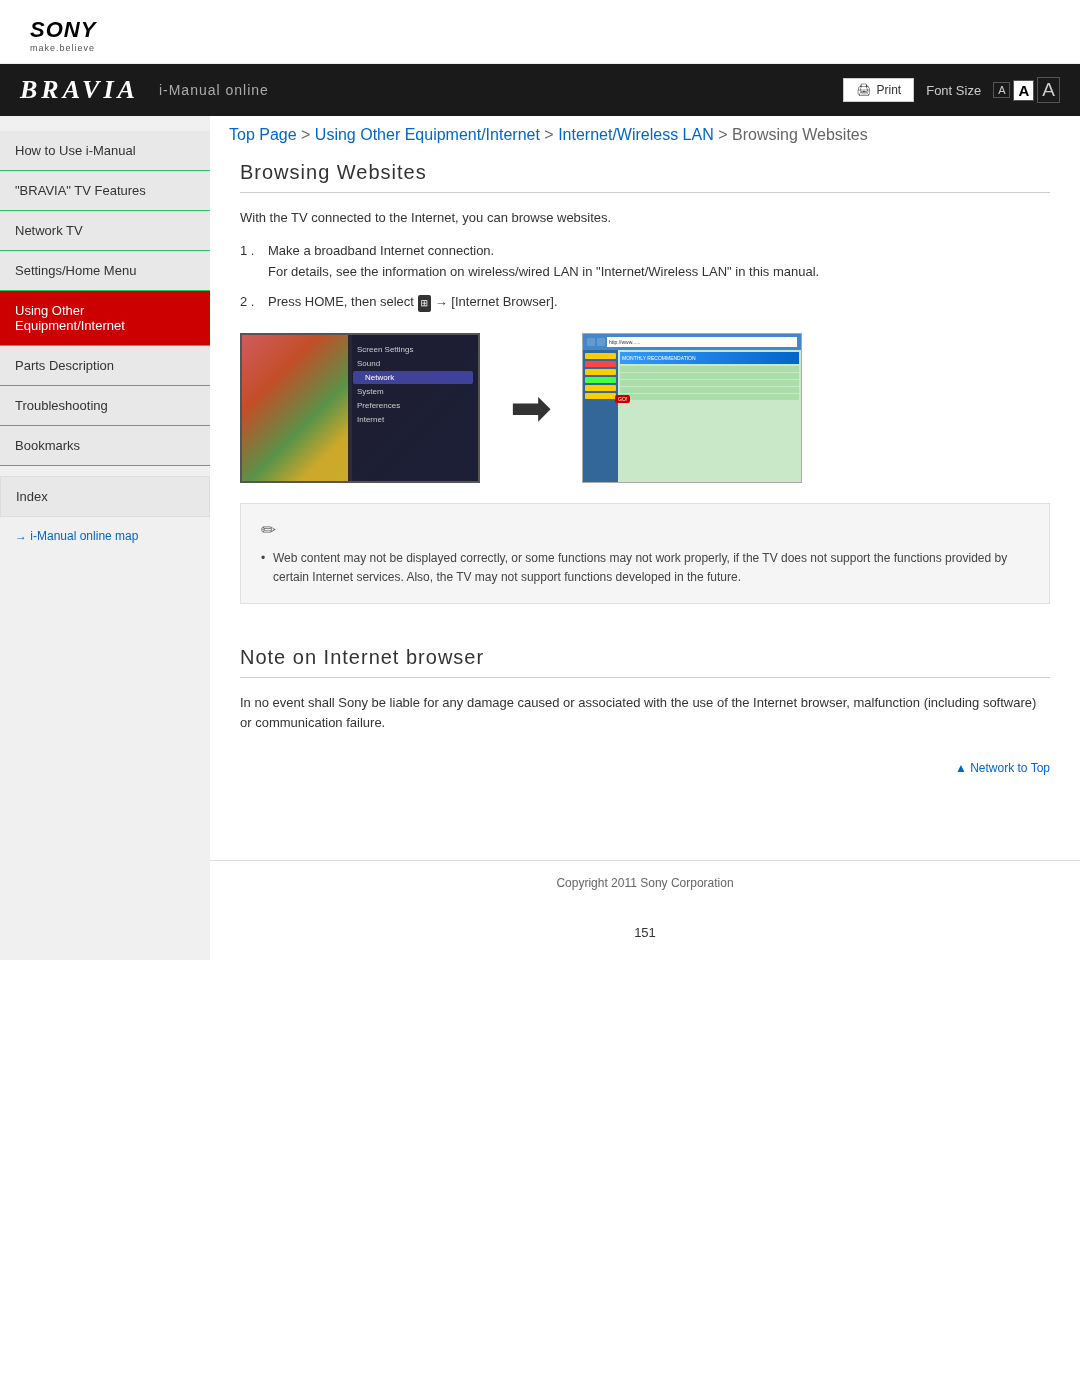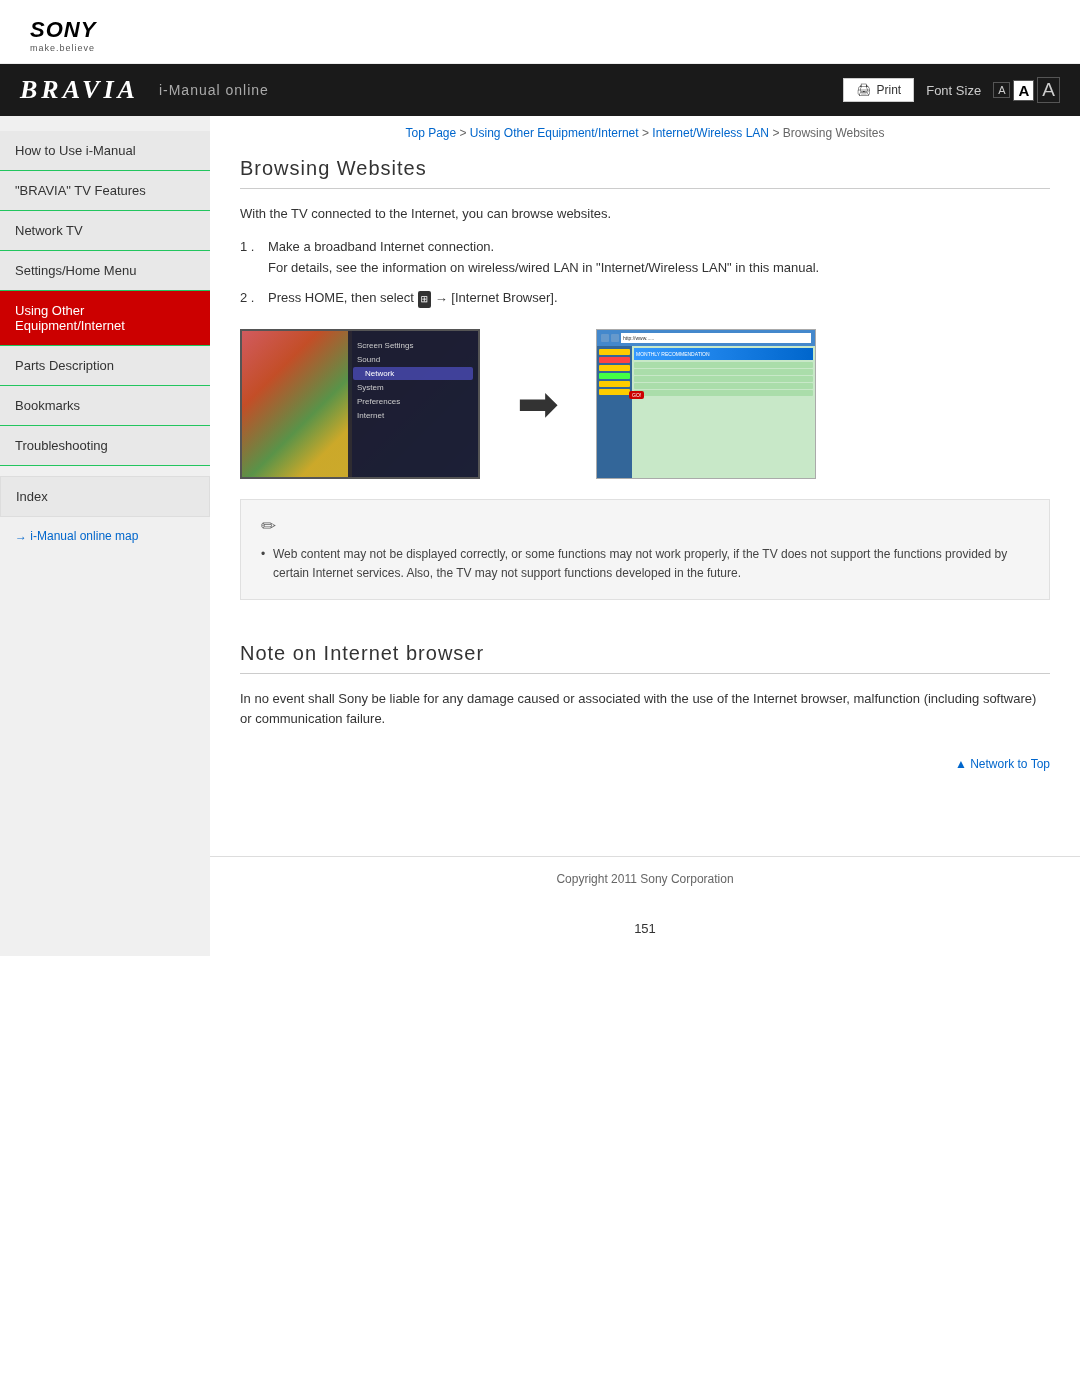--- a/index.html
+++ b/index.html
@@ -158,24 +158,23 @@
       color: #0066cc;
       text-decoration: none;
     }
     .sidebar-map a:before {
       content: "→ ";
     }
 
     
     .breadcrumb {
       padding: 10px 19px 5px;
-      font-size: 12px;
+      font-size: 16px;
       color: #666;
       background: #fff;
-      text-align: center;
     }
     .breadcrumb a {
       color: #0066cc;
       text-decoration: none;
     }
     .breadcrumb span {
       color: #666;
     }
 
     
@@ -219,21 +218,21 @@
     }
     .steps li .step-num {
       min-width: 20px;
       font-weight: normal;
     }
 
     
     .images-row {
       display: flex;
       align-items: center;
-      gap: 28px;
+      gap: 21px;
       margin: 20px 0;
     }
 
     .tv-screenshot {
       width: 240px;
       height: 150px;
       background: linear-gradient(135deg, #1a1a2e 0%, #16213e 50%, #0f3460 100%);
       border: 2px solid #555;
       position: relative;
       overflow: hidden;
@@ -511,24 +510,24 @@
       <li>
         <a href="#">Settings/Home Menu</a>
       </li>
       <li class="active">
         <a href="#">Using Other Equipment/Internet</a>
       </li>
       <li>
         <a href="#">Parts Description</a>
       </li>
       <li>
+        <a href="#">Troubleshooting</a>
+      </li>
+      <li>
         <a href="#">Bookmarks</a>
-      </li>
-      <li>
-        <a href="#">Troubleshooting</a>
       </li>
     </ul>
     <div class="sidebar-index">
       <a href="#">Index</a>
     </div>
     <div class="sidebar-map">
       <a href="#">i-Manual online map</a>
     </div>
   </nav>
 

